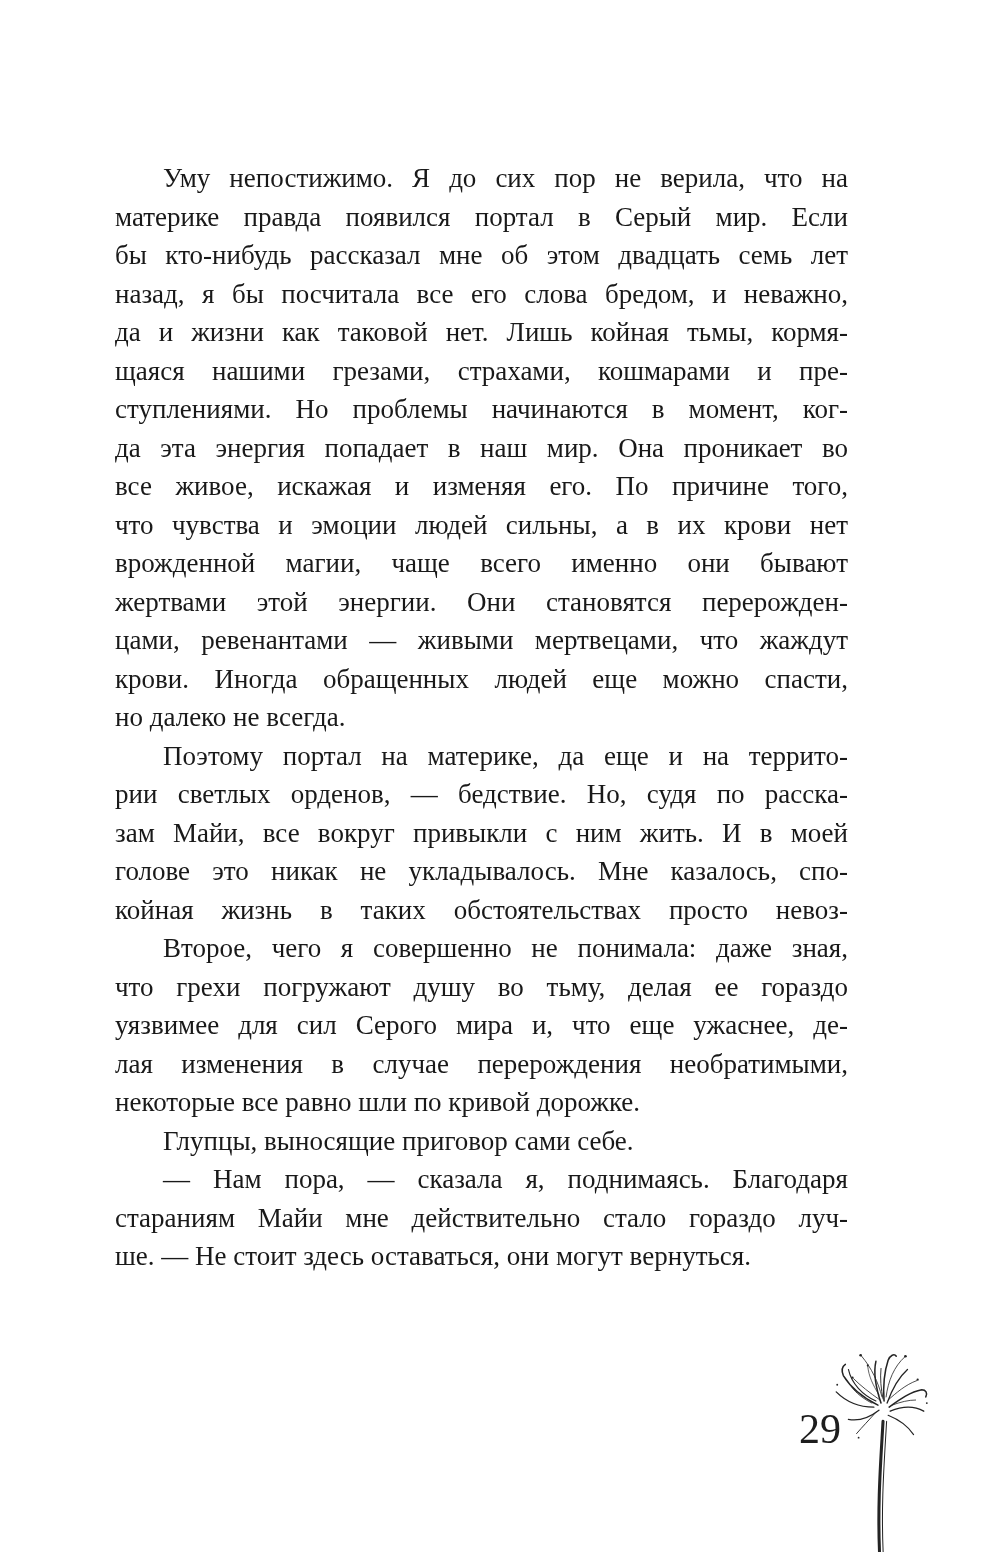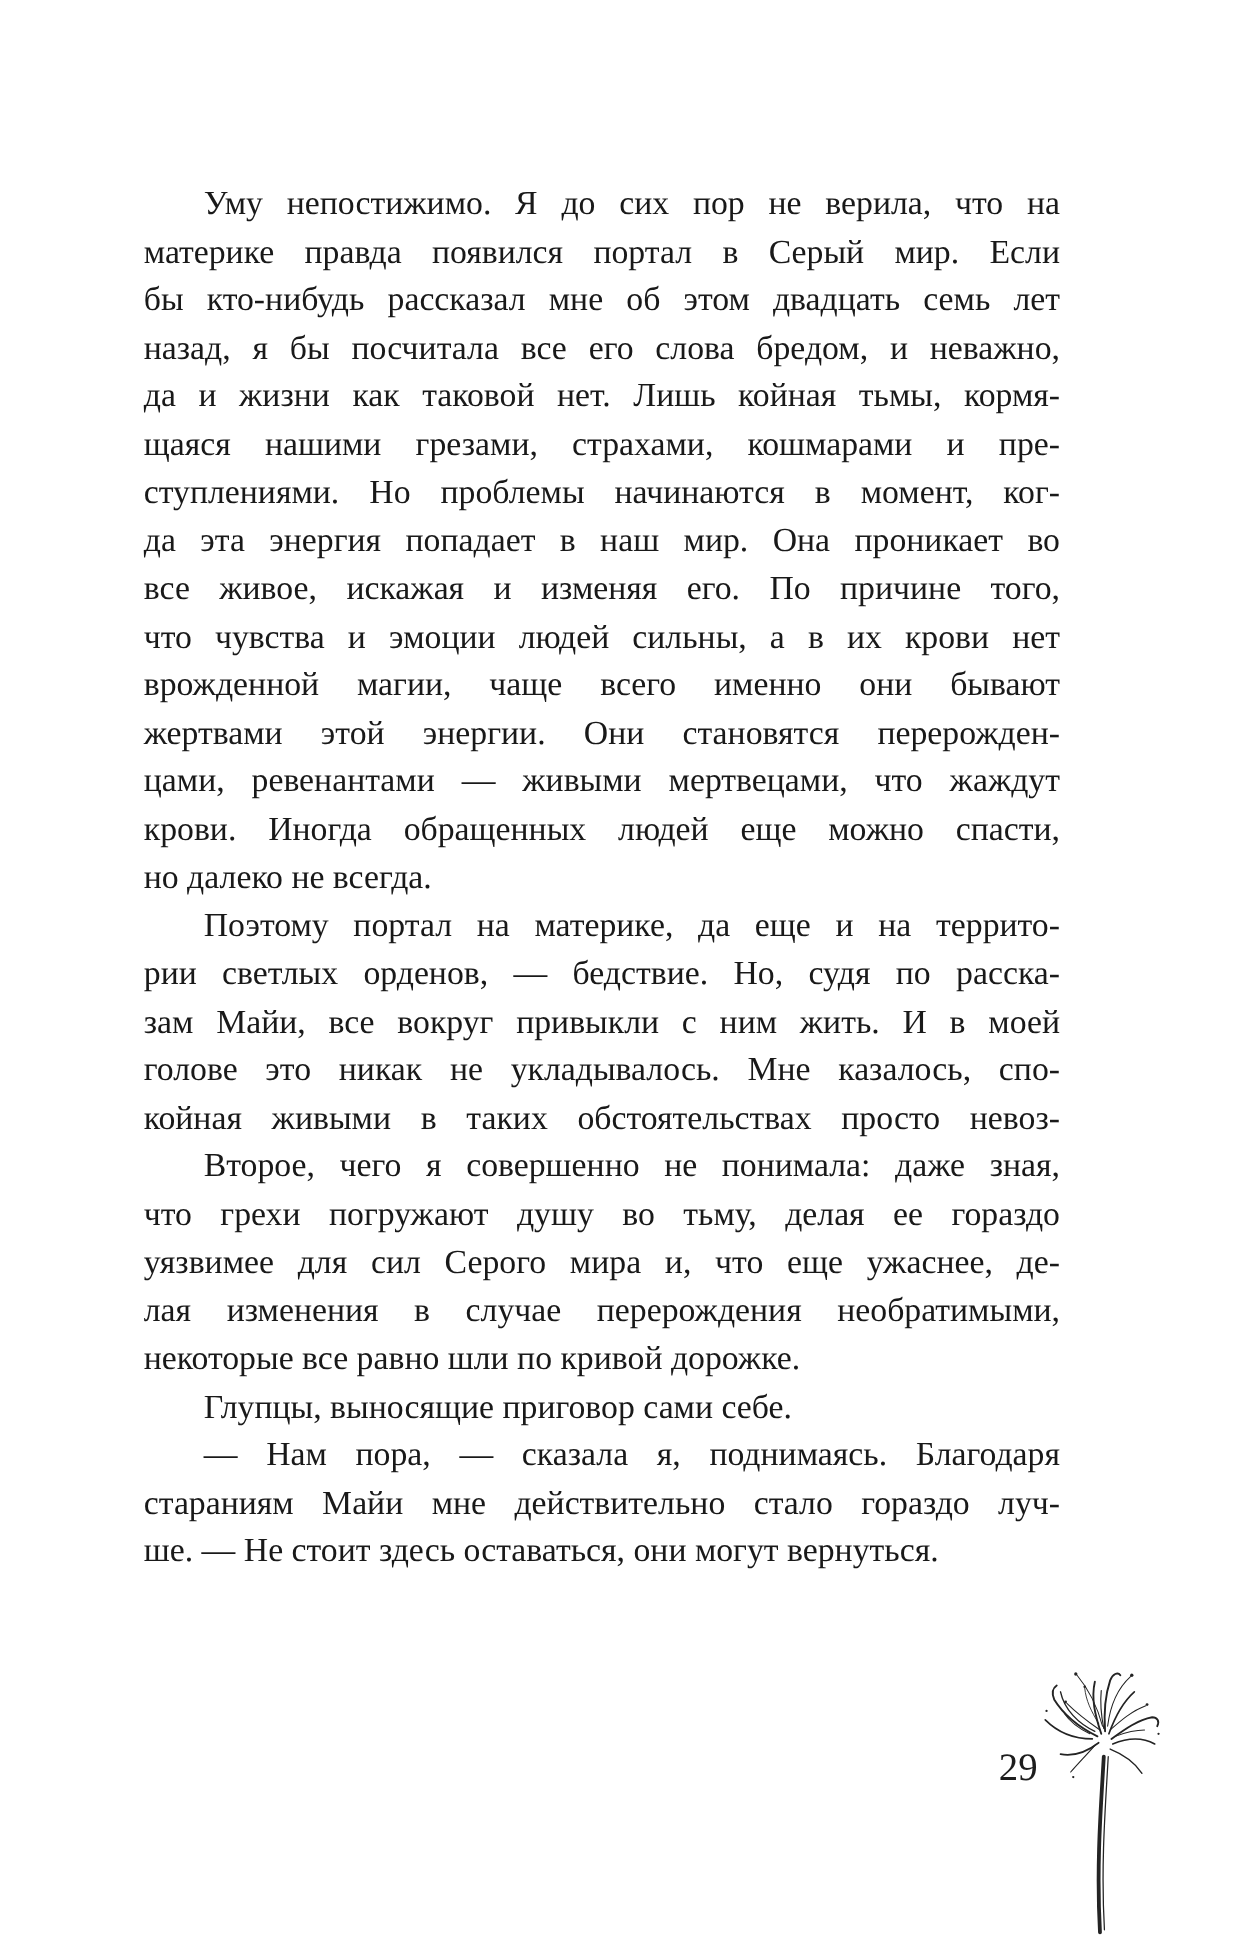--- a/index.html
+++ b/index.html
@@ -11,20 +11,21 @@
     width: 1000px;
     height: 1552px;
     position: relative;
     overflow: hidden;
     font-family: "Liberation Serif", "DejaVu Serif", serif;
   }
   .page {
     position: absolute;
     inset: 0;
     background: #ffffff;
+    margin-top: 16px;
   }
   .text-block {
     position: absolute;
     left: 115px;
     top: 143px;
     width: 733px;
     color: #191919;
     font-size: 27px;
   }
   .text-line {
@@ -40,21 +41,21 @@
     padding-left: 48px;
   }
   .text-line.para-last {
     text-align-last: left;
   }
   .page-number {
     position: absolute;
     left: 799px;
     top: 1398px;
     color: #1d1d1d;
-    font-size: 31px;
+    font-size: 42px;
     line-height: 31px;
   }
   .flower {
     position: absolute;
     left: 822px;
     top: 1328px;
     width: 118px;
     height: 224px;
   }
 </style>
@@ -76,21 +77,21 @@
       <div class="text-line">что чувства и эмоции людей сильны, а в их крови нет</div>
       <div class="text-line">врожденной магии, чаще всего именно они бывают</div>
       <div class="text-line">жертвами этой энергии. Они становятся перерожден-</div>
       <div class="text-line">цами, ревенантами — живыми мертвецами, что жаждут</div>
       <div class="text-line">крови. Иногда обращенных людей еще можно спасти,</div>
       <div class="text-line para-last">но далеко не всегда.</div>
       <div class="text-line indent">Поэтому портал на материке, да еще и на террито-</div>
       <div class="text-line">рии светлых орденов, — бедствие. Но, судя по расска-</div>
       <div class="text-line">зам Майи, все вокруг привыкли с ним жить. И в моей</div>
       <div class="text-line">голове это никак не укладывалось. Мне казалось, спо-</div>
-      <div class="text-line">койная живыми в таких обстоятельствах просто невоз-</div>
+      <div class="text-line">койная жизнь в таких обстоятельствах просто невоз-</div>
       <div class="text-line indent">Второе, чего я совершенно не понимала: даже зная,</div>
       <div class="text-line">что грехи погружают душу во тьму, делая ее гораздо</div>
       <div class="text-line">уязвимее для сил Серого мира и, что еще ужаснее, де-</div>
       <div class="text-line">лая изменения в случае перерождения необратимыми,</div>
       <div class="text-line para-last">некоторые все равно шли по кривой дорожке.</div>
       <div class="text-line indent para-last">Глупцы, выносящие приговор сами себе.</div>
       <div class="text-line indent">— Нам пора, — сказала я, поднимаясь. Благодаря</div>
       <div class="text-line">стараниям Майи мне действительно стало гораздо луч-</div>
       <div class="text-line para-last">ше. — Не стоит здесь оставаться, они могут вернуться.</div>
     </div>

